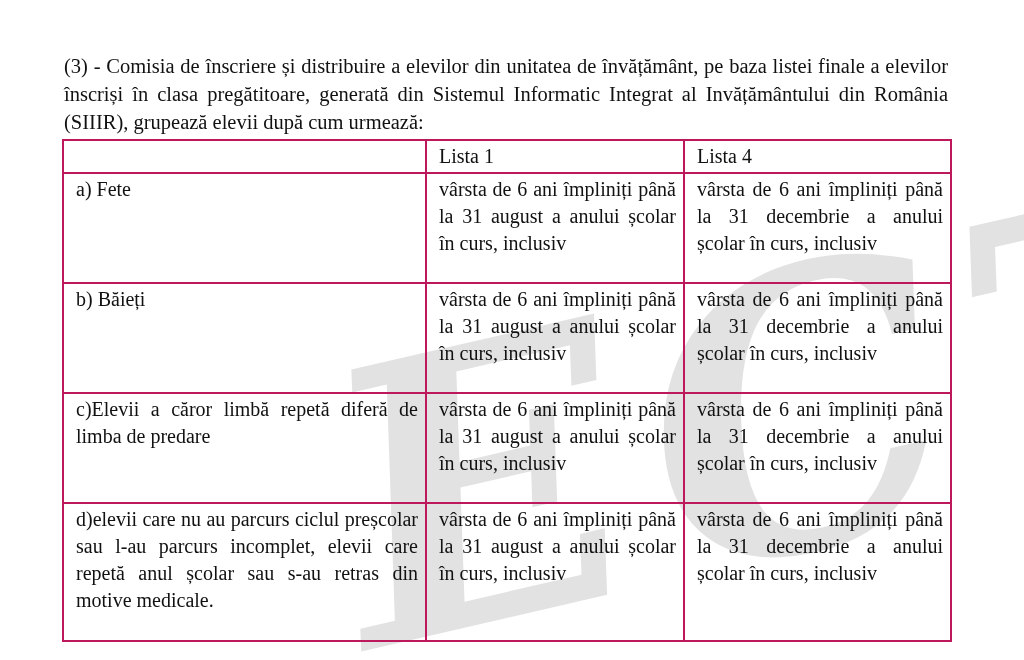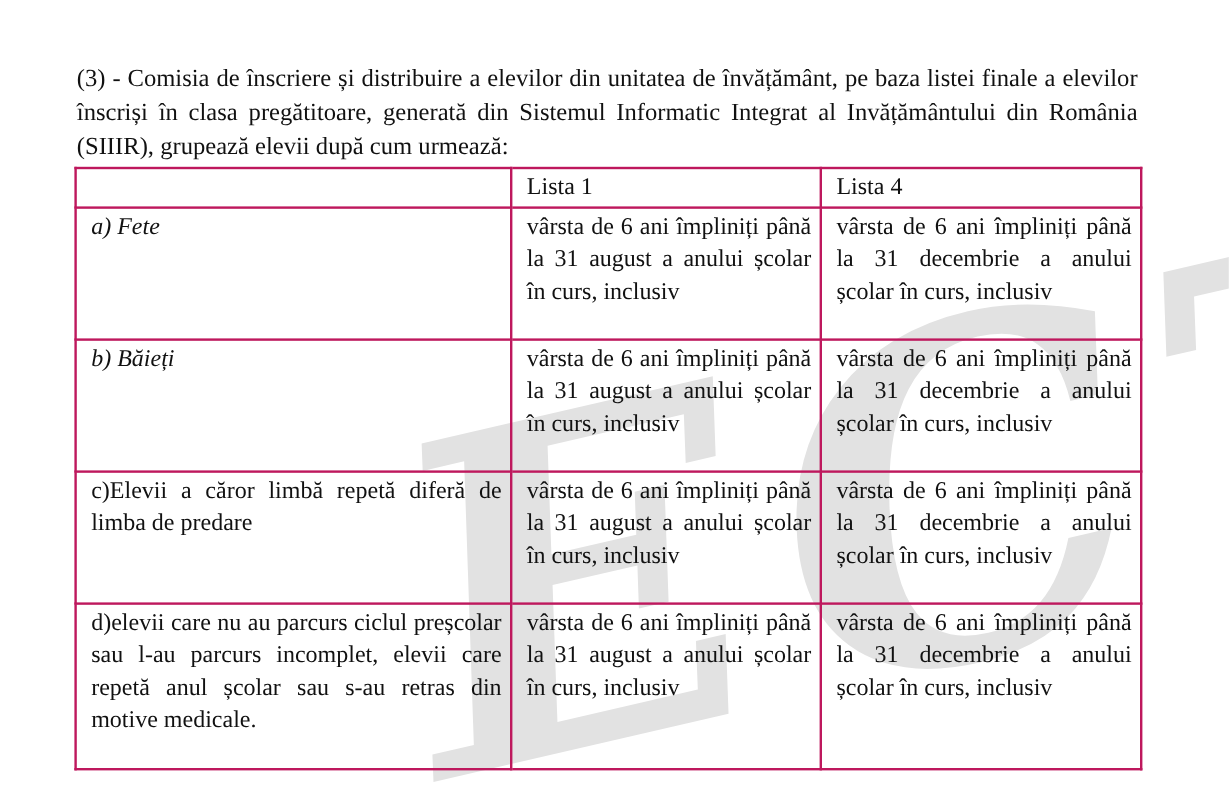--- a/index.html
+++ b/index.html
@@ -54,21 +54,21 @@
   table.students td {
     border: 2px solid #be185d;
     vertical-align: top;
     padding: 2px 7px 2px 12px;
     text-align: justify;
     background: transparent;
   }
   table.students tr.hdr td { height: 24px; text-align: left; }
   table.students tr.r-a td, table.students tr.r-b td, table.students tr.r-c td { height: 104px; }
   table.students tr.r-d td { height: 132px; }
-  td.label-short { text-align: left; font-style: italic; }
+  td.label-short { text-align: left; }
   b { font-weight: normal; }
 </style>
 </head>
 <body>
 
 <div class="page">
 
   <div class="watermark" style="color: rgb(226, 226, 226);">ECT</div>
 
   <div class="content">

